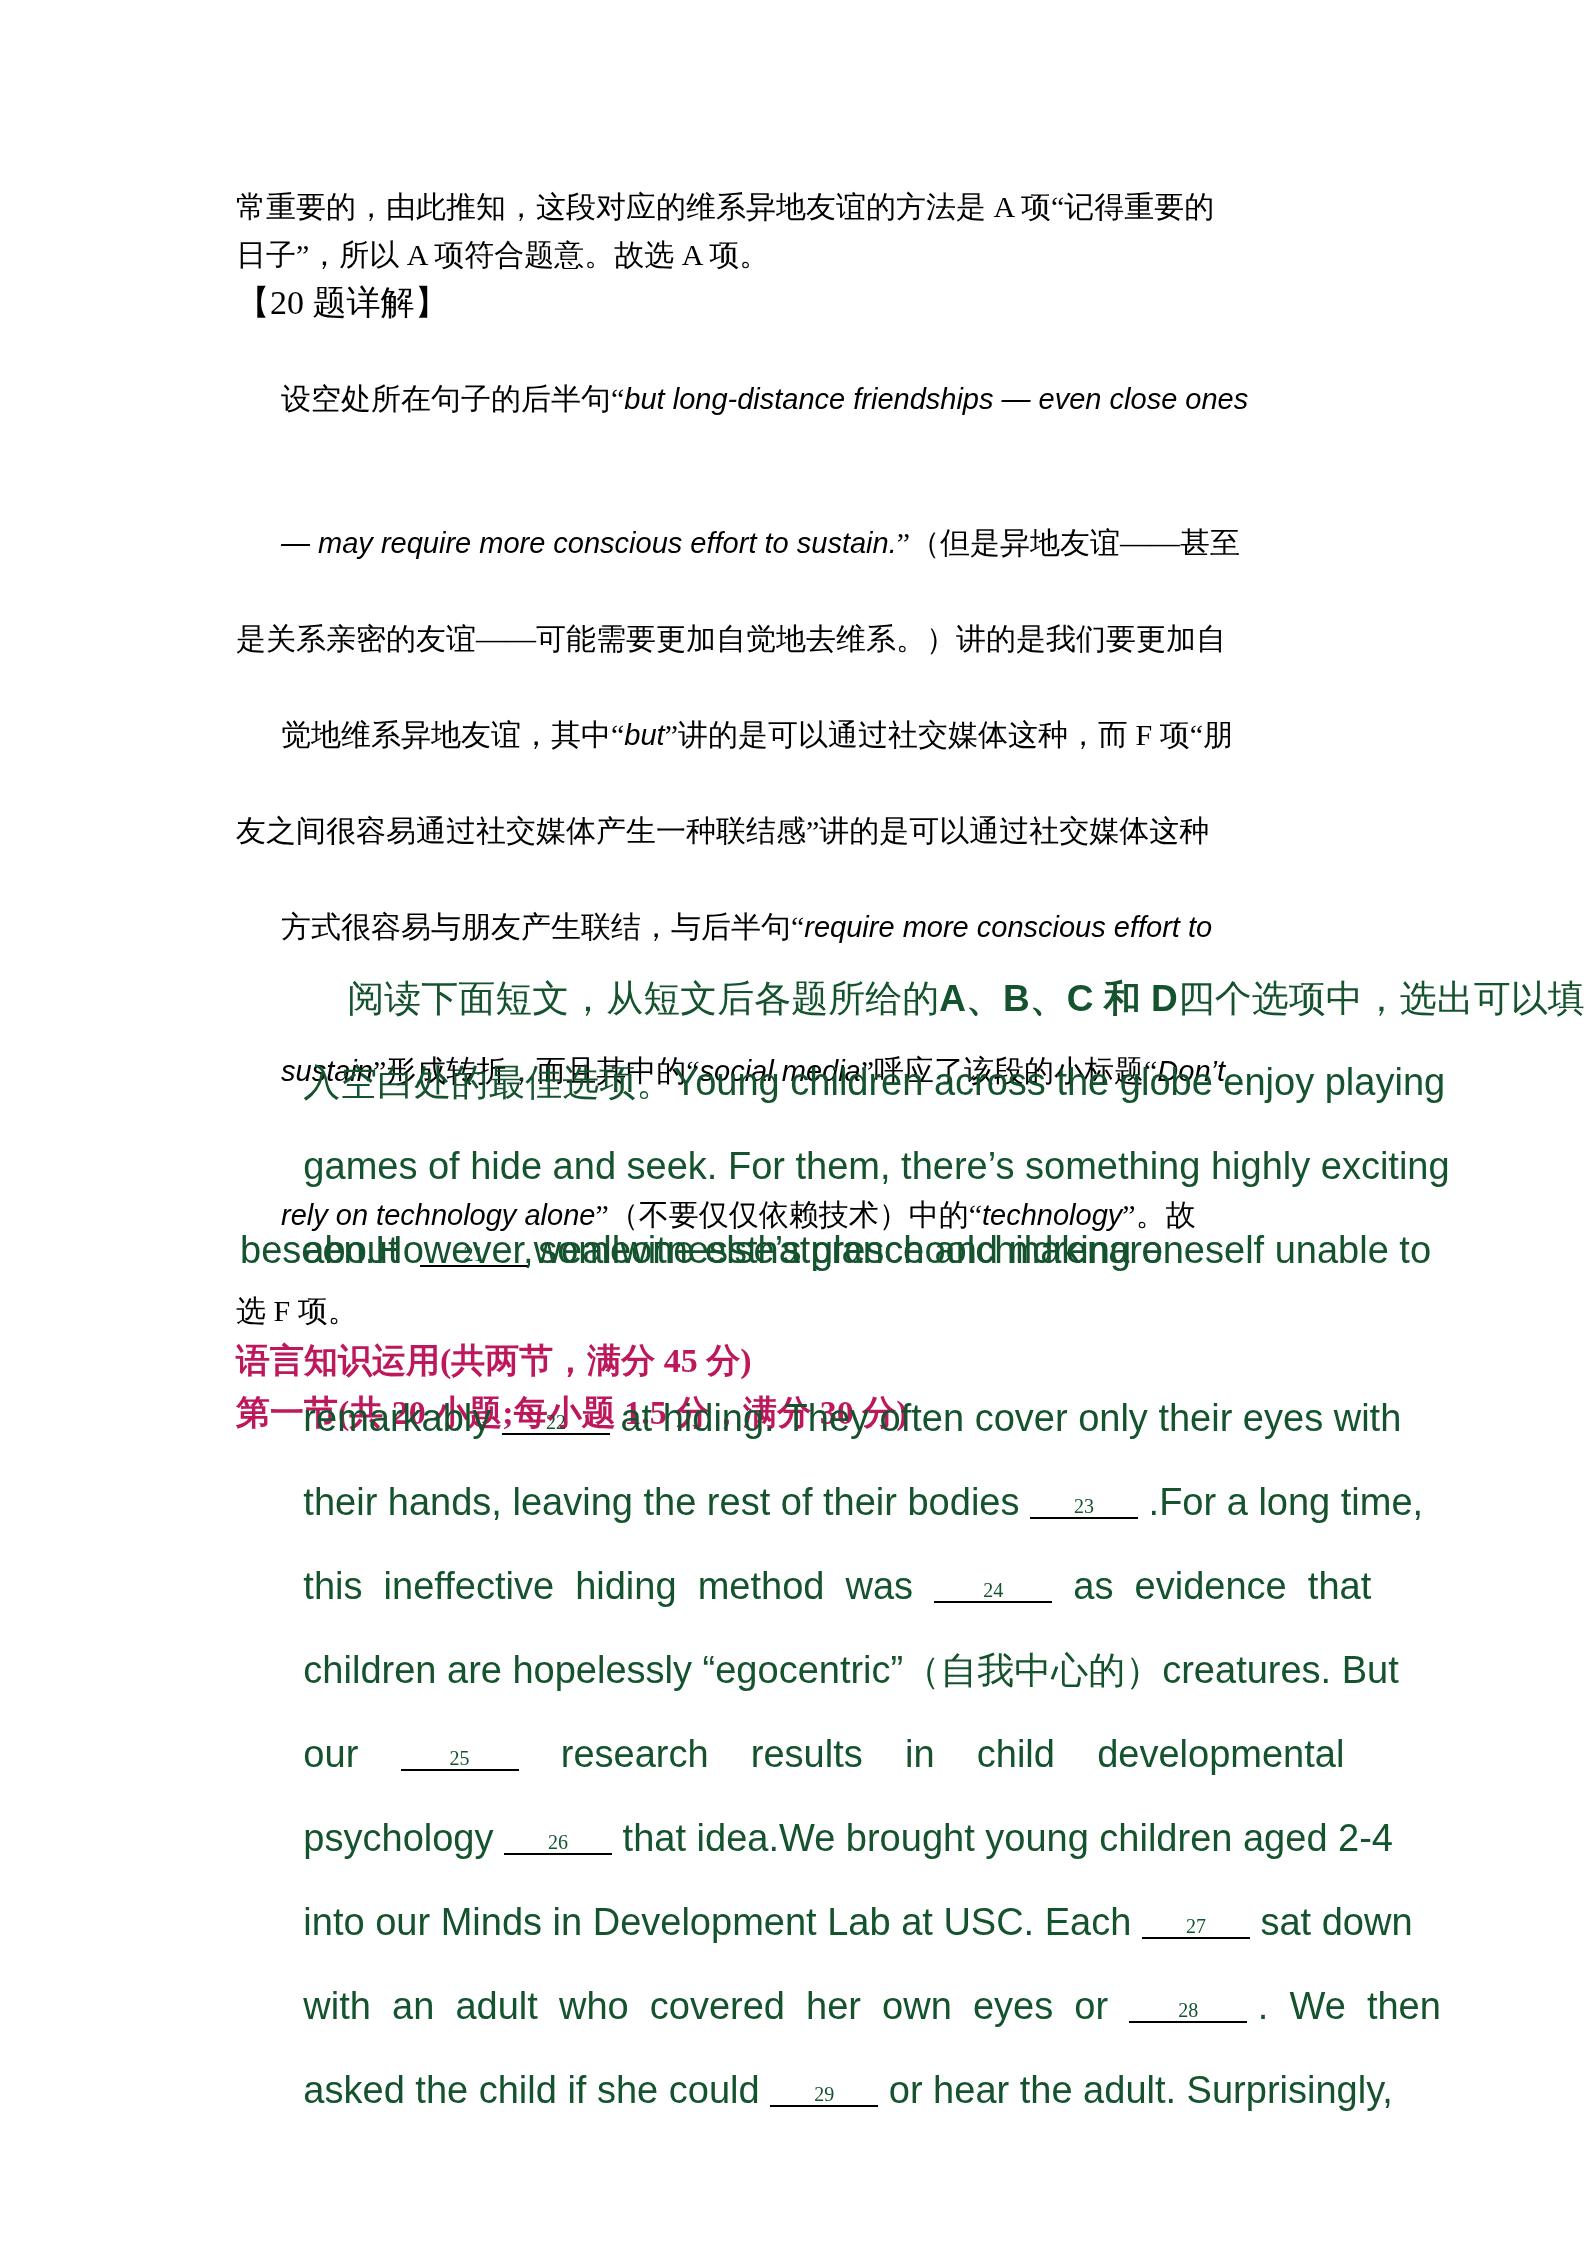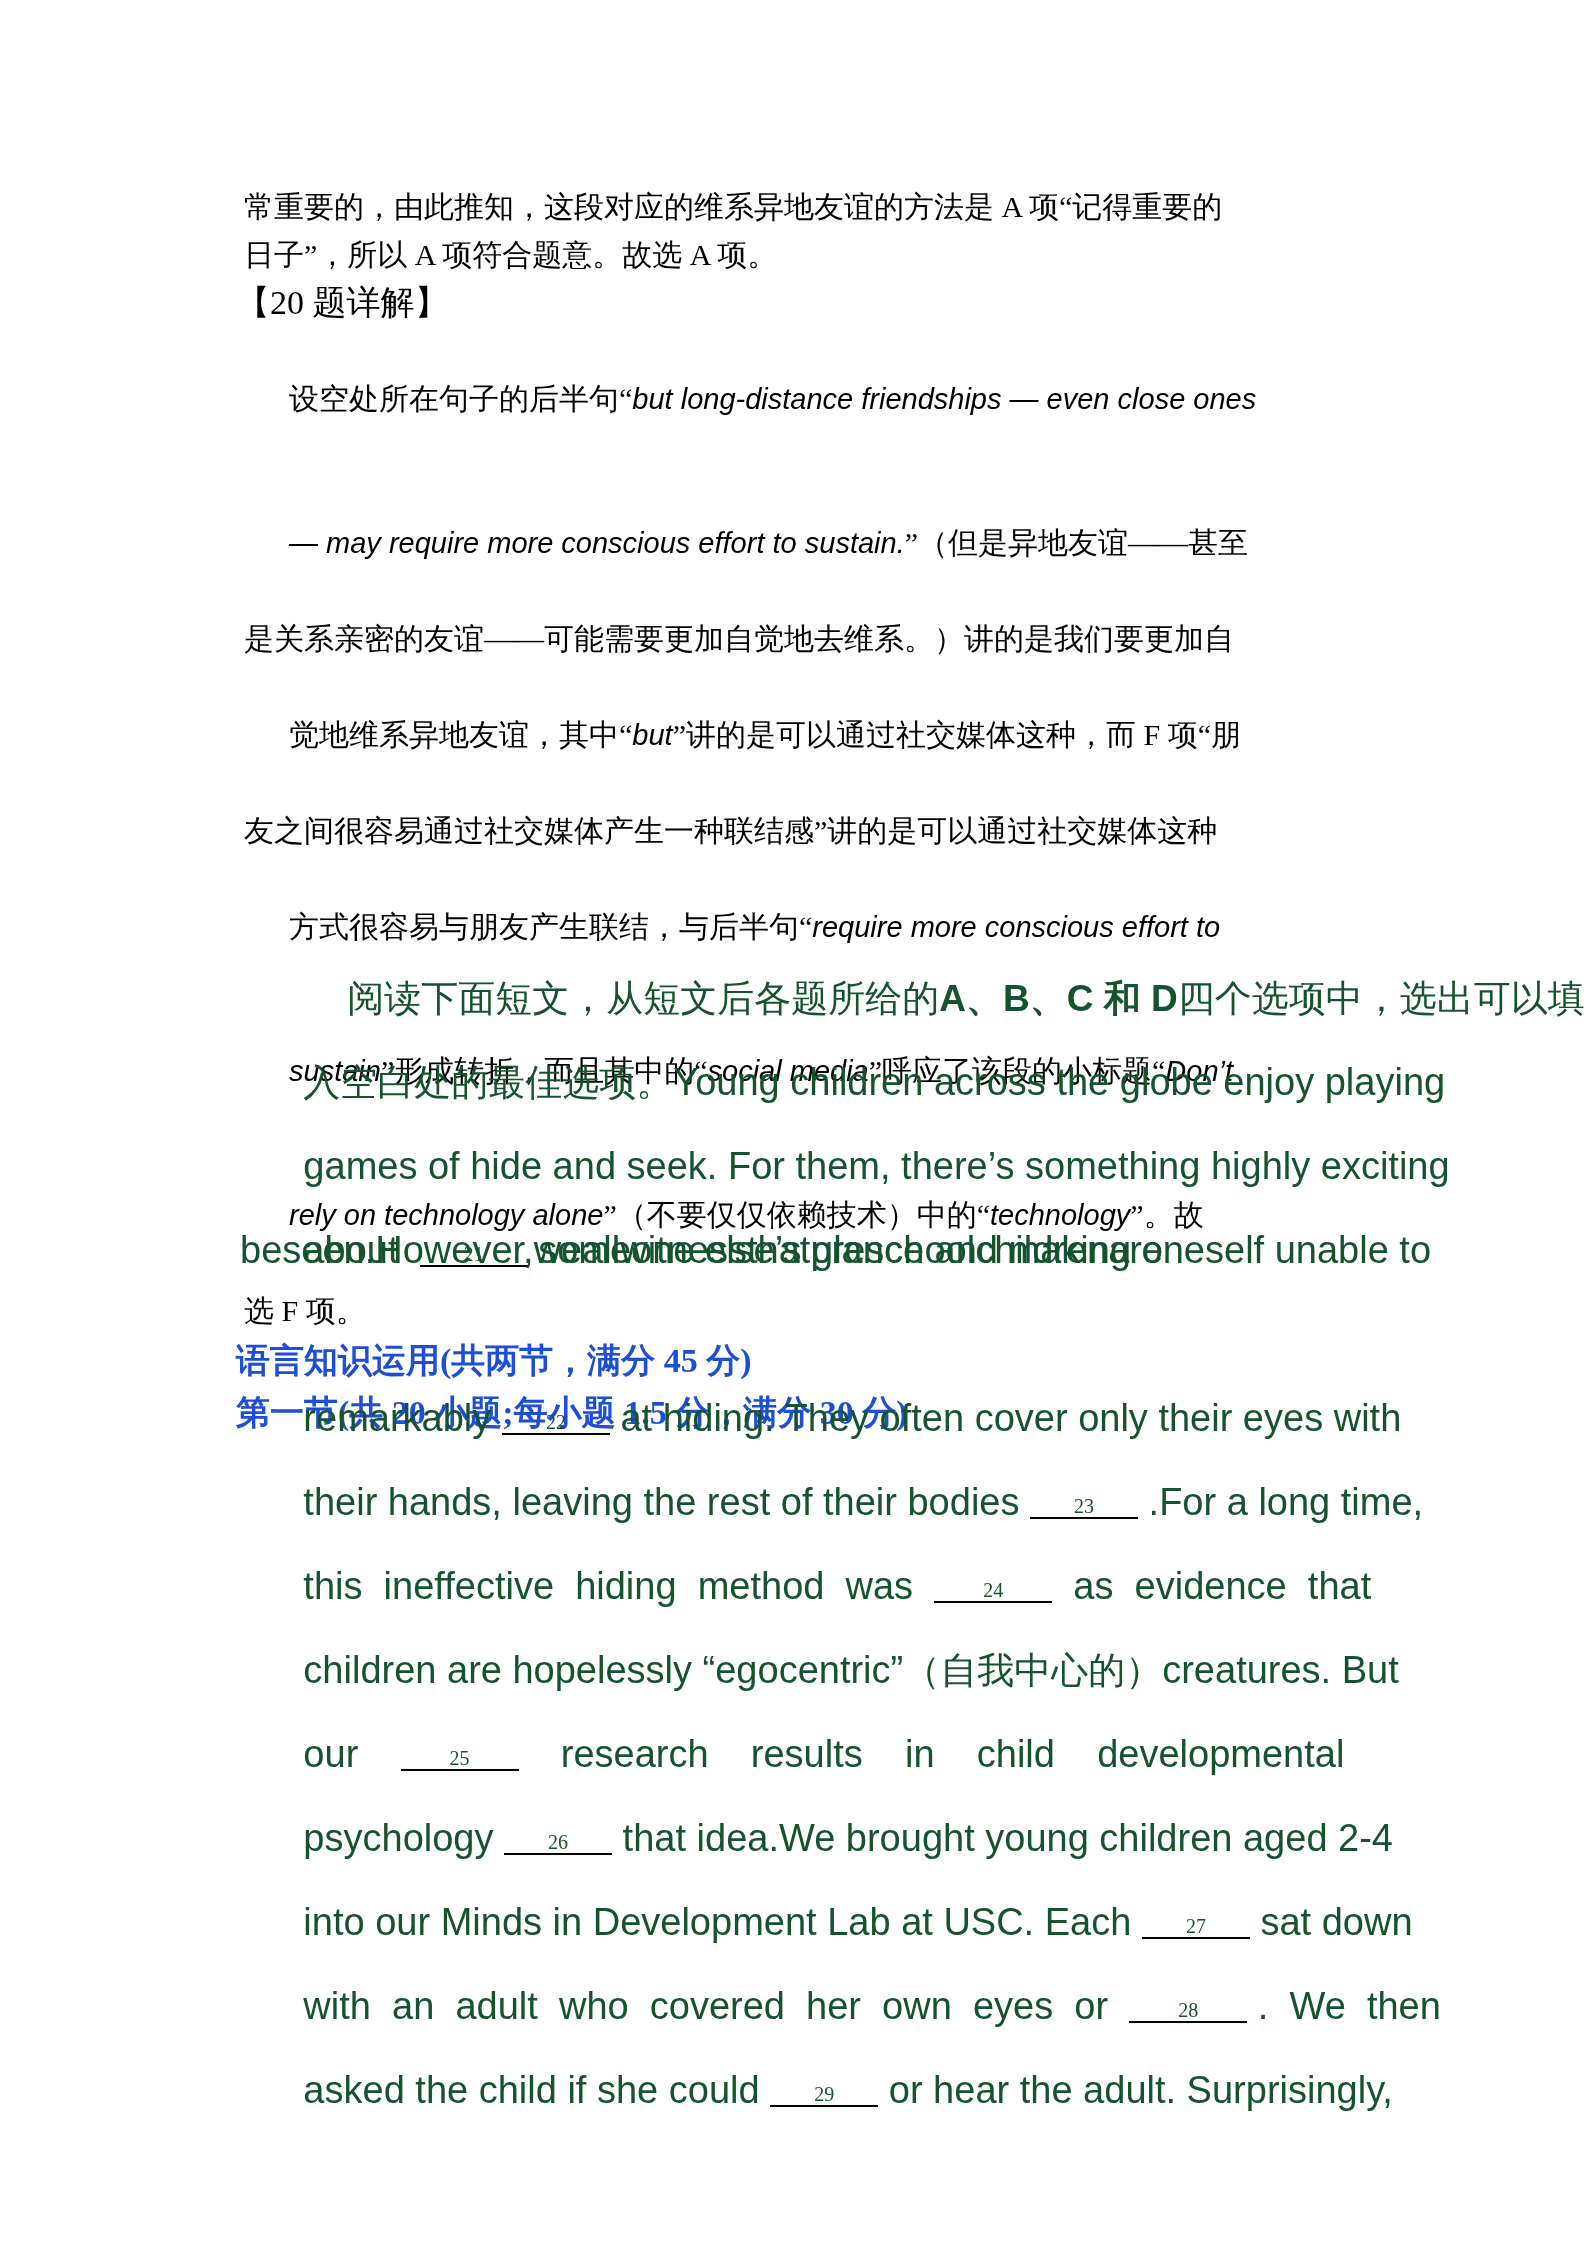--- a/index.html
+++ b/index.html
@@ -32,21 +32,20 @@
     top: 183px;
     width: 1115px;
   }
   .exp-line {
     font-family: "Liberation Serif", "DejaVu Serif", serif;
     font-size: 30px;
     line-height: 48px;
     letter-spacing: 0px;
     white-space: pre;
     color: #000;
-    margin-left: 8px;
   }
   
   .en {
     font-family: "Liberation Sans", "DejaVu Sans", sans-serif;
     font-size: 29px;
     font-style: italic;
   }
   .cn {
     font-family: "Liberation Serif", "DejaVu Serif", serif;
   }
@@ -58,21 +57,21 @@
     white-space: pre;
   }
 
   
   .section-heading {
     font-family: "Liberation Serif", "DejaVu Serif", serif;
     font-weight: bold;
     font-size: 34px;
     line-height: 52px;
     white-space: pre;
-    color: #1d4ed8;
+    color: #be185d;
   }
 
   
   .cloze-block {
     position: absolute;
     left: 240px;
     top: 872px;
     width: 1100px;
   }
   .cloze-line {

